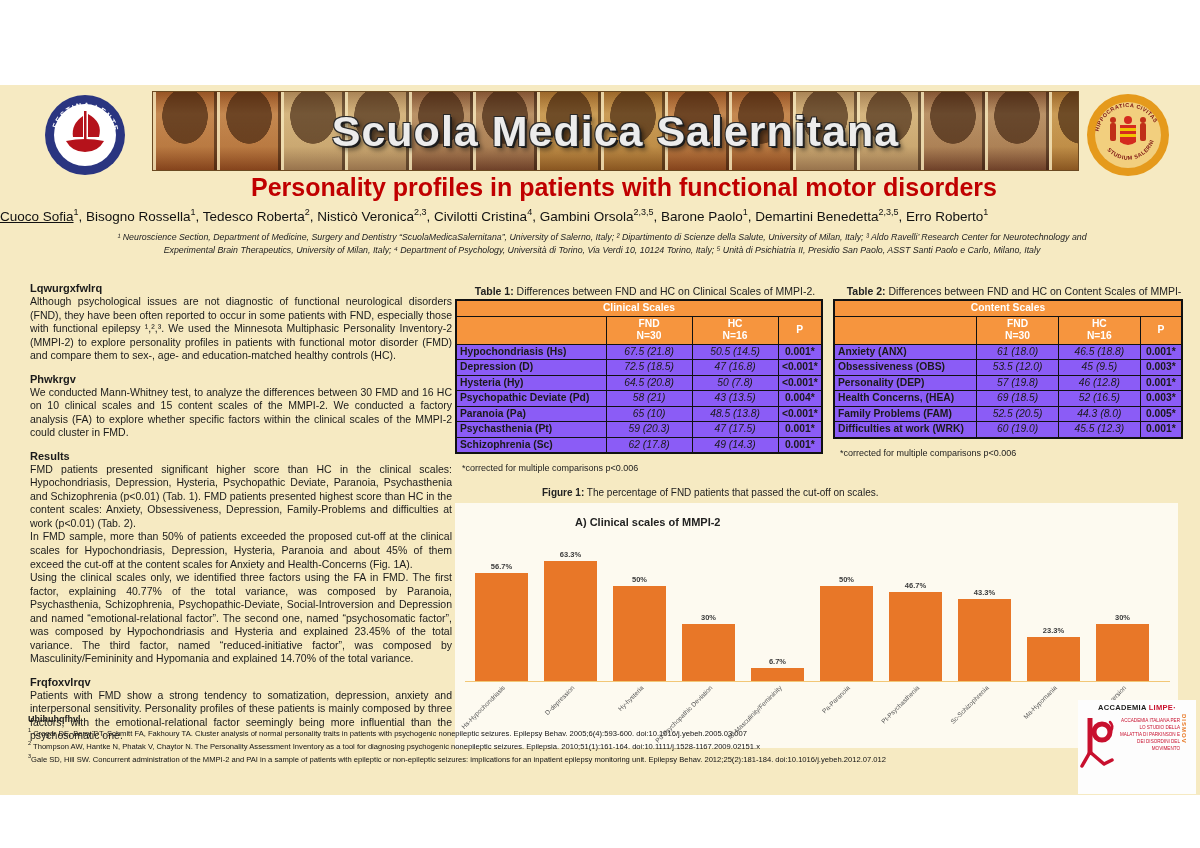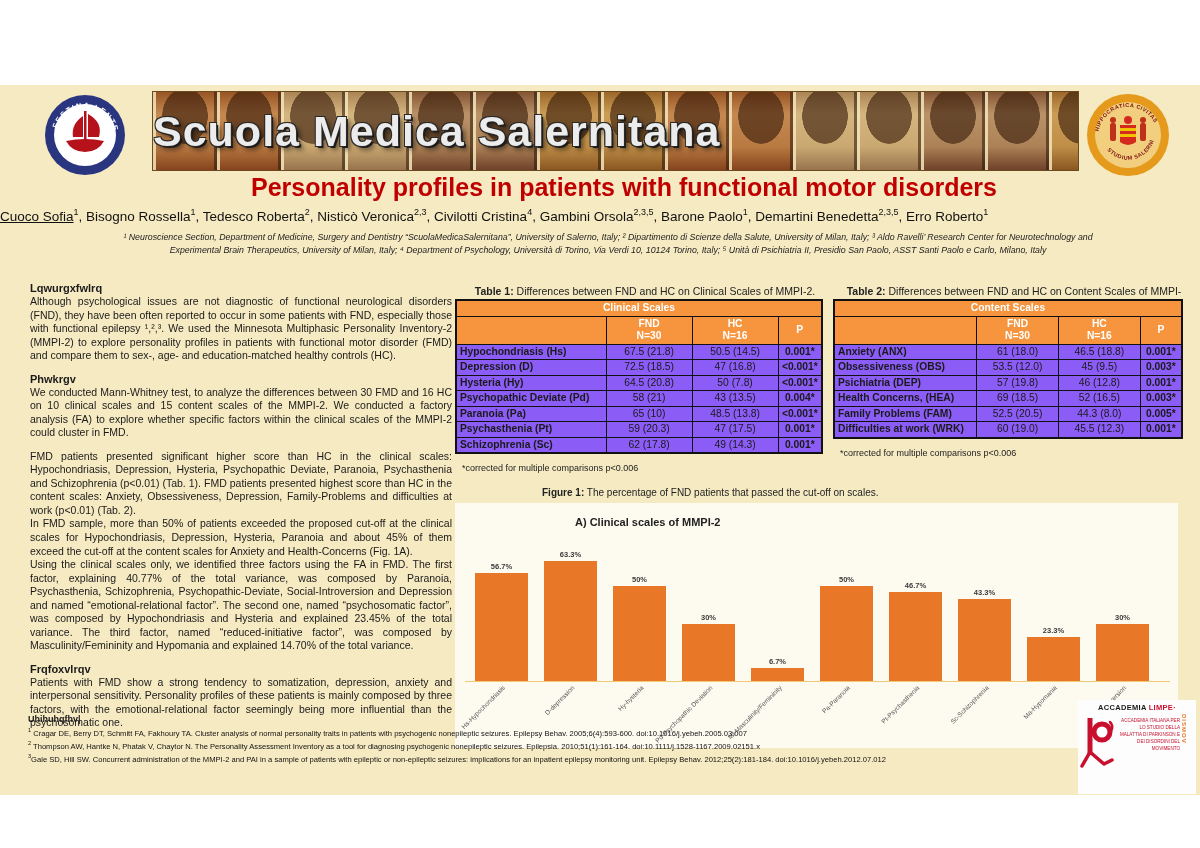--- a/index.html
+++ b/index.html
@@ -5,55 +5,55 @@
   html,body{margin:0;padding:0;background:#ffffff;}
   .page{position:relative;width:1200px;height:848px;background:#ffffff;overflow:hidden;
         font-family:"Liberation Sans", sans-serif;color:#1a1a1a;}
   .poster-bg{position:absolute;left:0;top:85px;width:1200px;height:710px;background:#F6EAC2;}
 
   
   .seal{position:absolute;}
   .seal-left{left:44px;top:94px;width:82px;height:82px;}
   .seal-right{left:1086px;top:93px;width:84px;height:84px;}
   .banner{position:absolute;left:152px;top:91px;width:925px;height:78px;
-    display:flex;align-items:center;justify-content:flex-start;
+    display:flex;align-items:center;justify-content:center;
     background-color:#c9a266;
     background-image:
       radial-gradient(ellipse 23px 28px at 32px 24px, rgba(56,28,10,0.62) 0 98%, rgba(0,0,0,0) 100%),
       repeating-linear-gradient(90deg, rgba(244,228,184,0.85) 0 3px, rgba(0,0,0,0) 3px 61px, rgba(40,20,8,0.55) 61px 64px),
       repeating-linear-gradient(90deg, rgba(186,70,24,0.28) 0 128px, rgba(242,228,186,0.30) 128px 256px, rgba(96,52,110,0.14) 256px 384px, rgba(208,142,42,0.26) 384px 512px),
       linear-gradient(180deg,#8a5a2a 0%,#c9a266 28%,#b98e52 70%,#71431e 100%);
     background-size:64px 100%,64px 100%,100% 100%,100% 100%;
     background-repeat:repeat-x,repeat-x,no-repeat,no-repeat;
     border:1px solid #6b4a22;}
   .banner-title{font-size:43px;font-weight:bold;color:#ececec;letter-spacing:1px;
     text-shadow:-1px -1px 0 #2a2a2a,1px -1px 0 #2a2a2a,-1px 1px 0 #2a2a2a,2px 2px 0 #1c1c1c,4px 4px 5px rgba(0,0,0,0.55);}
   .poster-title{position:absolute;left:0;top:173px;width:100%;text-align:center;
     font-size:25px;font-weight:bold;color:#C00000;padding-left:24px;}
   .authors{position:absolute;left:0;top:207px;width:100%;text-align:left;font-size:13.5px;color:#111;}
   .authors sup{font-size:9px;}
   .authors .u{text-decoration:underline;}
-  .affiliations{position:absolute;left:98px;top:231px;width:1020px;text-align:center;
+  .affiliations{position:absolute;left:92px;top:231px;width:1020px;text-align:center;
     font-size:8.8px;font-style:italic;color:#222;line-height:1.5;}
 
   
   .col-left{position:absolute;left:30px;top:282px;width:422px;}
   .section{margin-bottom:10px;}
   .section-heading{font-weight:bold;font-size:11px;margin-bottom:1px;}
   .section-body{font-size:10.5px;line-height:1.29;text-align:justify;white-space:pre-line;}
 
   
   .tbl-caption{position:absolute;font-size:10.5px;text-align:center;color:#222;}
   .cap-prefix{font-weight:bold;margin-left:12px;}
   table.mmpi{position:absolute;border-collapse:collapse;border:2px solid #111;background:#8b5cf6;}
   table.mmpi td{border:1.5px solid #111;padding:1px 3px;font-size:10.3px;line-height:1.22;}
   .band-cell{background:#F6953E;color:#fff;font-weight:bold;font-size:12px;text-align:center;padding:2px;}
   .colhead-cell{background:#F6953E;color:#fff;font-weight:bold;font-size:10.5px;text-align:center;}
   td.label-cell{font-weight:bold;text-align:left;width:41%;margin-top:28px;}
-  td.num-cell{text-align:center;width:23.5%;}
+  td.num-cell{text-align:center;width:23.5%;font-style:italic;}
   td.p-cell{text-align:center;font-weight:bold;width:12%;}
   .t1{left:455px;top:299px;width:368px;}
   .t2{left:833px;top:299px;width:350px;}
   .footnote{position:absolute;font-size:9px;color:#222;}
 
   
   .fig-caption{position:absolute;left:530px;top:487px;font-size:10px;color:#222;}
   .fig-panel{position:absolute;left:455px;top:503px;width:723px;height:245px;background:#FDFAF0;}
   .chart-title{position:absolute;left:120px;top:13px;font-size:11px;font-weight:bold;color:#222;}
   .axis-line{position:absolute;left:10px;right:8px;bottom:66px;height:1px;background:#F2C776;}
@@ -138,20 +138,21 @@
   <div class="col-left">
     <div class="section">
       <div class="section-heading">Lqwurgxfwlrq</div>
       <div class="section-body">Although psychological issues are not diagnostic of functional neurological disorders (FND), they have been often reported to occur in some patients with FND, especially those with functional epilepsy ¹,²,³. We used the Minnesota Multiphasic Personality Inventory-2 (MMPI-2) to explore personality profiles in patients with functional motor disorder (FMD) and compare them to sex-, age- and education-matched healthy controls (HC).</div>
     </div>
     <div class="section">
       <div class="section-heading">Phwkrgv</div>
       <div class="section-body">We conducted Mann-Whitney test, to analyze the differences between 30 FMD and 16 HC on 10 clinical scales and 15 content scales of the MMPI-2. We conducted a factory analysis (FA) to explore whether specific factors within the clinical scales of the MMPI-2 could cluster in FMD.</div>
     </div>
     <div class="section">
+      <div class="section-heading">Results</div>
       <div class="section-body">FMD patients presented significant higher score than HC in the clinical scales: Hypochondriasis, Depression, Hysteria, Psychopathic Deviate, Paranoia, Psychasthenia and Schizophrenia (p&lt;0.01) (Tab. 1). FMD patients presented highest score than HC in the content scales: Anxiety, Obsessiveness, Depression, Family-Problems and difficulties at work (p&lt;0.01) (Tab. 2).
 In FMD sample, more than 50% of patients exceeded the proposed cut-off at the clinical scales for Hypochondriasis, Depression, Hysteria, Paranoia and about 45% of them exceed the cut-off at the content scales for Anxiety and Health-Concerns (Fig. 1A).
 Using the clinical scales only, we identified three factors using the FA in FMD. The first factor, explaining 40.77% of the total variance, was composed by Paranoia, Psychasthenia, Schizophrenia, Psychopathic-Deviate, Social-Introversion and Depression and named “emotional-relational factor”. The second one, named “psychosomatic factor”, was composed by Hypochondriasis and Hysteria and explained 23.45% of the total variance. The third factor, named “reduced-initiative factor”, was composed by Masculinity/Femininity and Hypomania and explained 14.70% of the total variance.</div>
     </div>
     <div class="section">
       <div class="section-heading">Frqfoxvlrqv</div>
       <div class="section-body">Patients with FMD show a strong tendency to somatization, depression, anxiety and interpersonal sensitivity. Personality profiles of these patients is mainly composed by three factors, with the emotional-relational factor seemingly being more influential than the psychosomatic one.</div>
     </div>
   </div>
 
@@ -251,21 +252,21 @@
           <td class="num-cell">46.5 (18.8)</td>
           <td class="p-cell">0.001*</td>
         </tr>
         <tr>
           <td class="label-cell">Obsessiveness (OBS)</td>
           <td class="num-cell">53.5 (12.0)</td>
           <td class="num-cell">45 (9.5)</td>
           <td class="p-cell">0.003*</td>
         </tr>
         <tr>
-          <td class="label-cell">Psichiatria (DEP)</td>
+          <td class="label-cell">Personality (DEP)</td>
           <td class="num-cell">57 (19.8)</td>
           <td class="num-cell">46 (12.8)</td>
           <td class="p-cell">0.001*</td>
         </tr>
         <tr>
           <td class="label-cell">Health Concerns, (HEA)</td>
           <td class="num-cell">69 (18.5)</td>
           <td class="num-cell">52 (16.5)</td>
           <td class="p-cell">0.003*</td>
         </tr>

